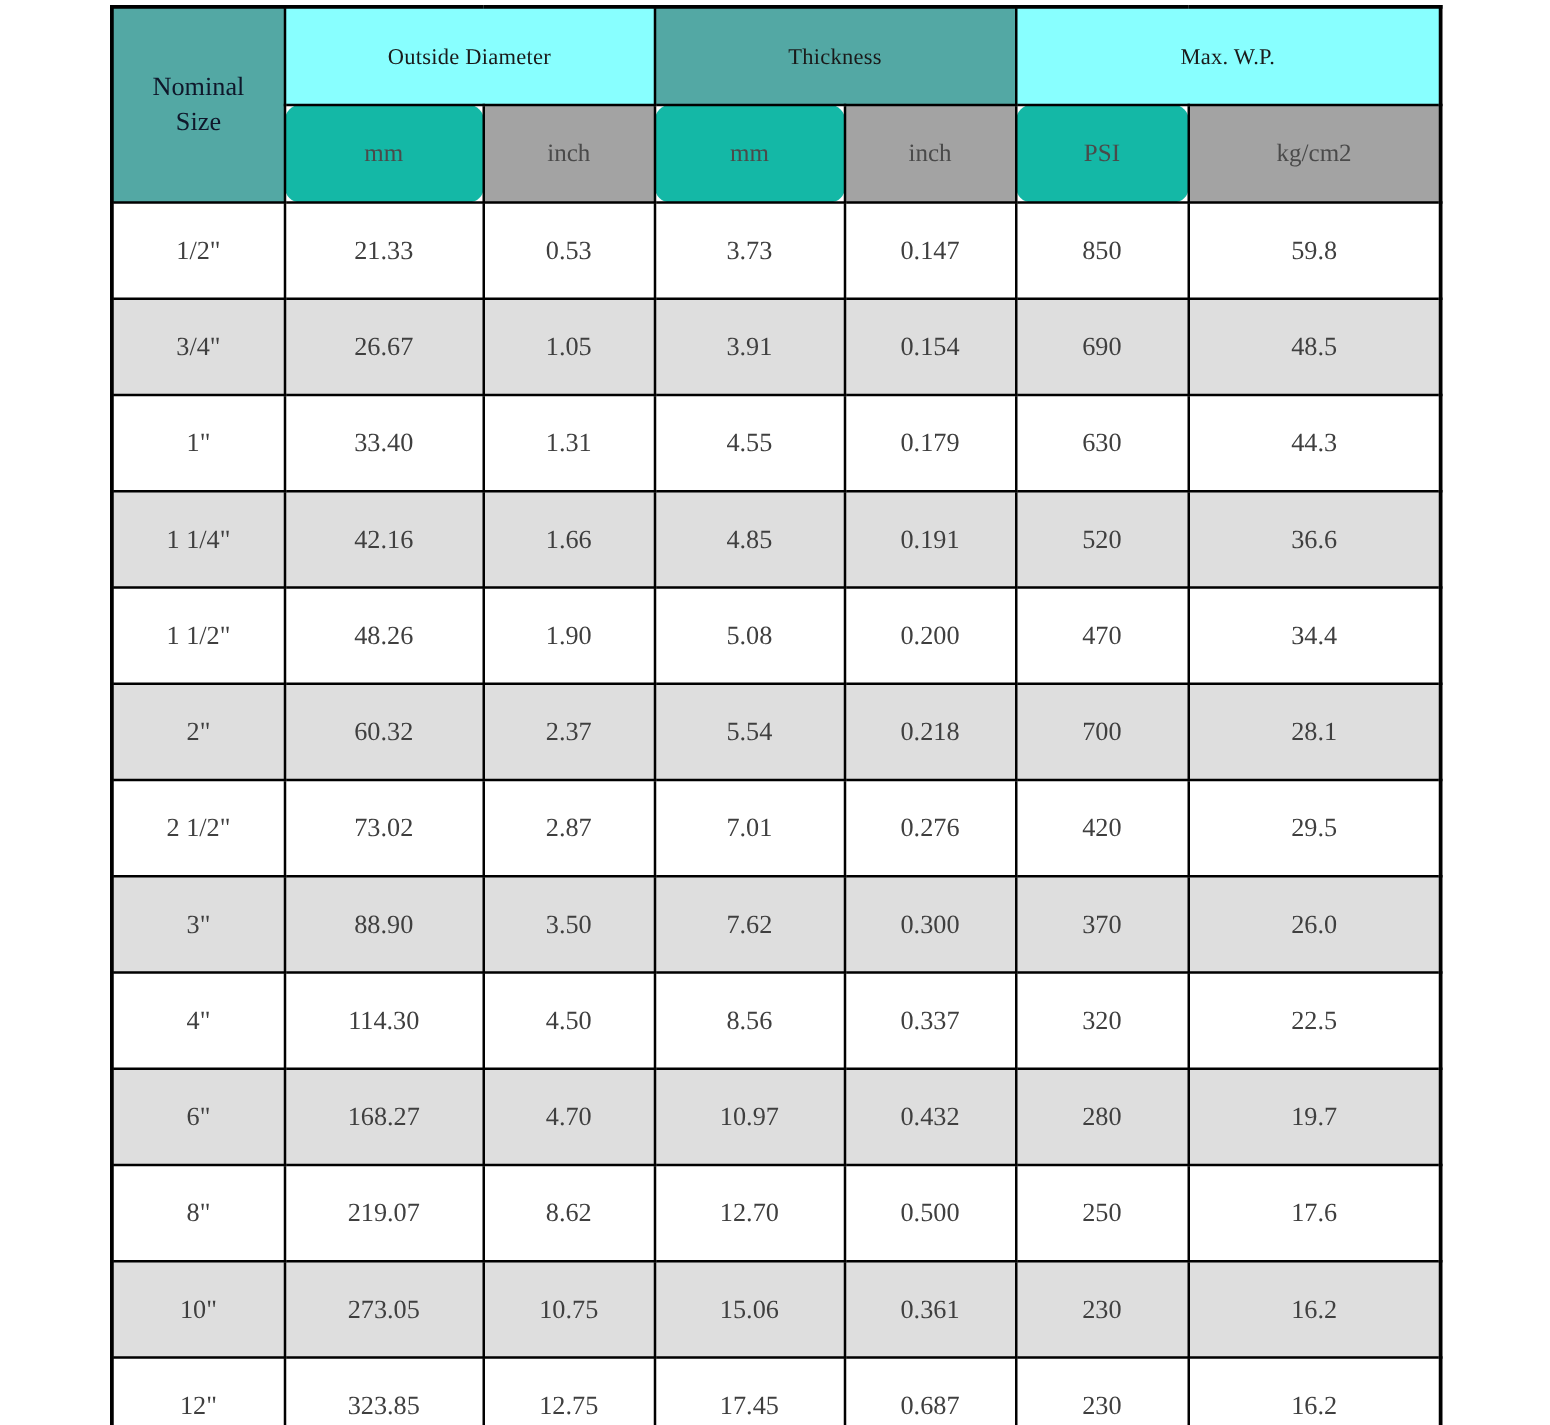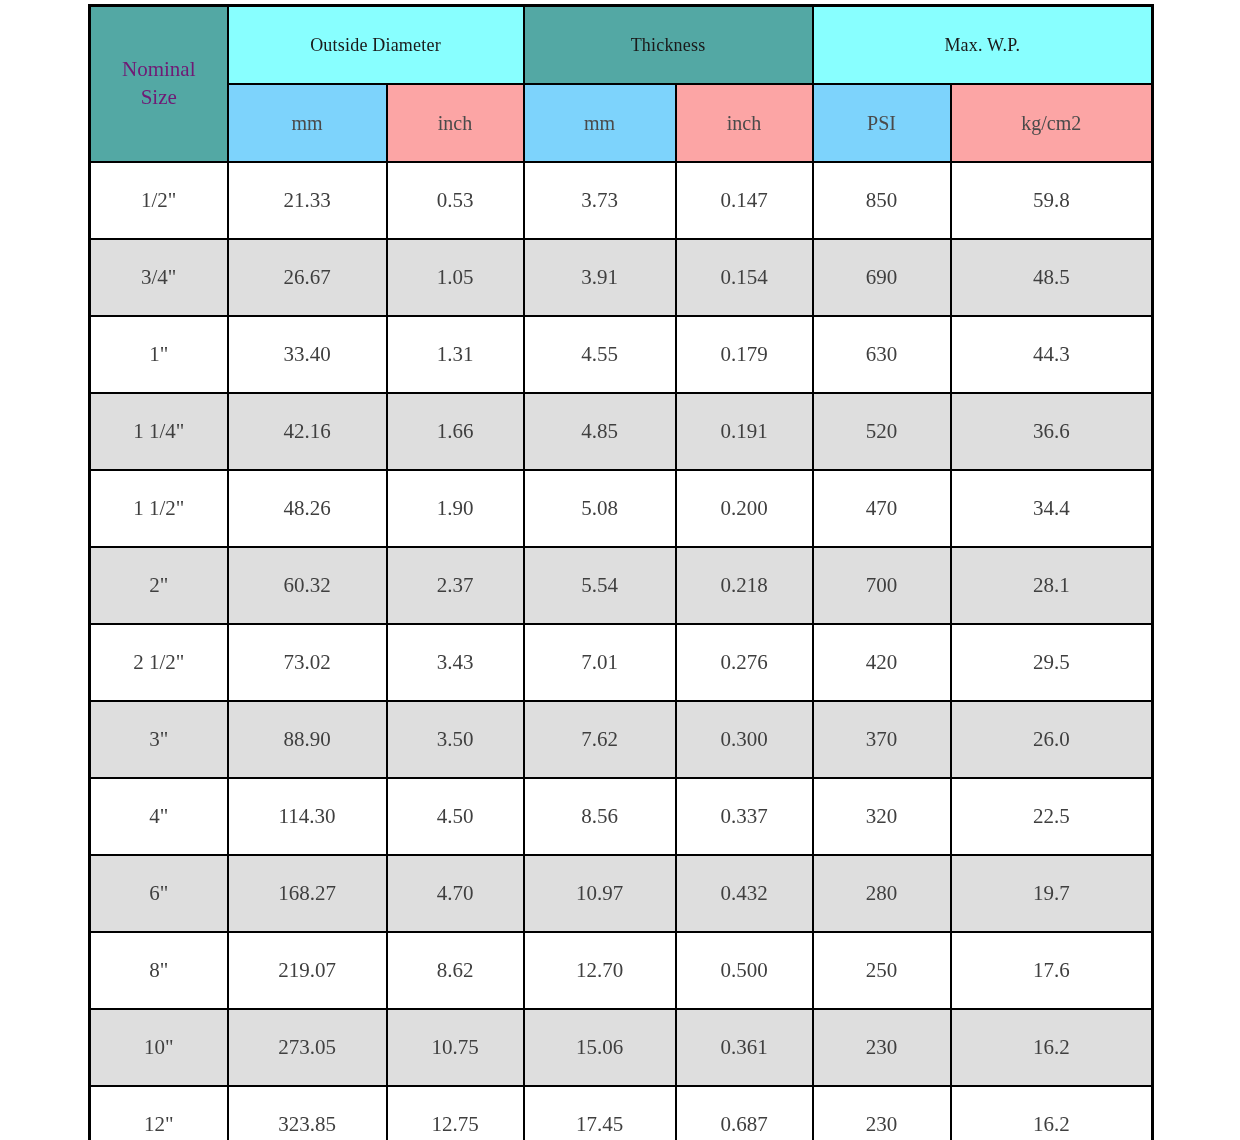--- a/index.html
+++ b/index.html
@@ -51,33 +51,33 @@
     height: 76px;
     font-size: 18px;
     font-weight: bold;
     color: #1a1a1a;
     letter-spacing: 0.2px;
   }
   .hdr-nominal {
     height: 152px;
     font-size: 21px;
     font-weight: bold;
-    color: #701a75;
+    color: #0f172a;
     line-height: 1.32;
   }
   .hdr-unit {
     height: 76px;
     font-size: 20px;
     color: #4a4a4a;
   }
 
   .bg-teal   { background: #53a8a4; }
   .bg-cyan   { background: #88ffff; }
-  .bg-orange { background: #7dd3fc; }
-  .bg-yellow { background: #fca5a5; }
+  .bg-orange { background: #14b8a6; border-radius: 12px; }
+  .bg-yellow { background: #a3a3a3; }
 
   
   tbody td {
     height: 75px;
     font-size: 21px;
     color: #3f3f3f;
   }
   tbody tr.row-alt td { background: #dedede; }
   tbody tr.row-plain td { background: #ffffff; }
 </style>
@@ -168,21 +168,21 @@
           <td>60.32</td>
           <td>2.37</td>
           <td>5.54</td>
           <td>0.218</td>
           <td>700</td>
           <td>28.1</td>
         </tr>
         <tr class="row-plain">
           <td>2 1/2"</td>
           <td>73.02</td>
-          <td>3.43</td>
+          <td>2.87</td>
           <td>7.01</td>
           <td>0.276</td>
           <td>420</td>
           <td>29.5</td>
         </tr>
         <tr class="row-alt">
           <td>3"</td>
           <td>88.90</td>
           <td>3.50</td>
           <td>7.62</td>

